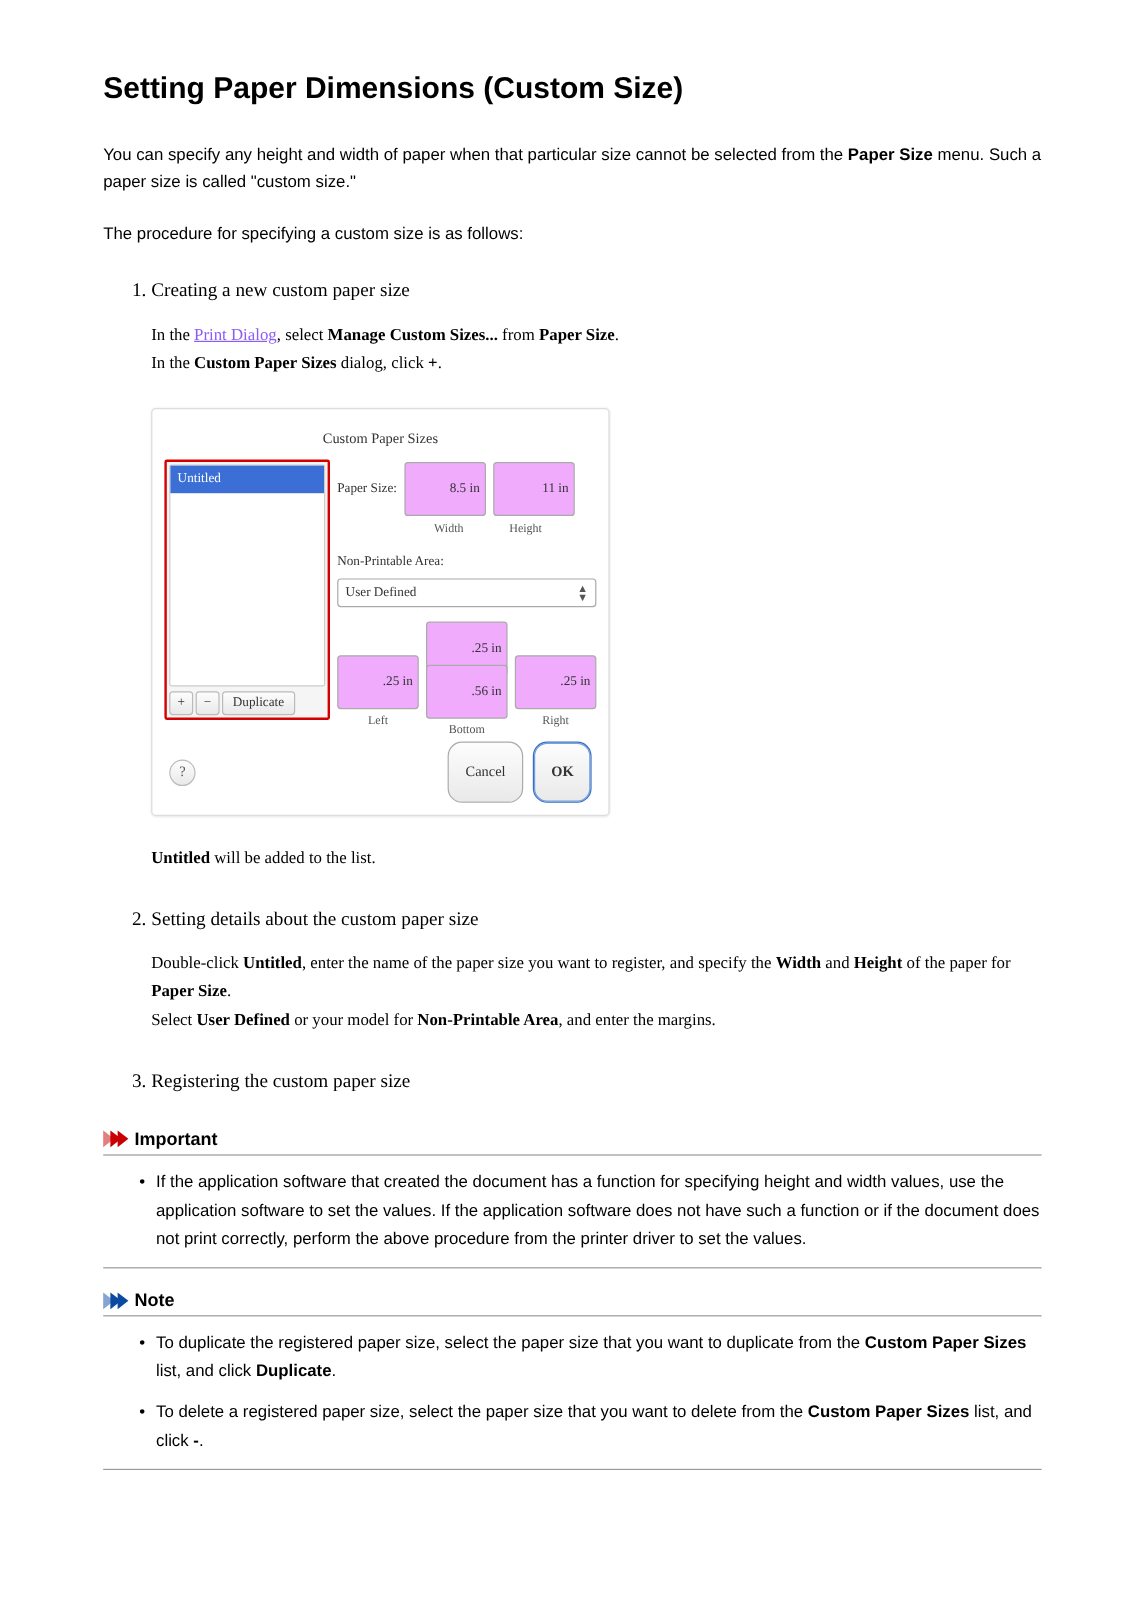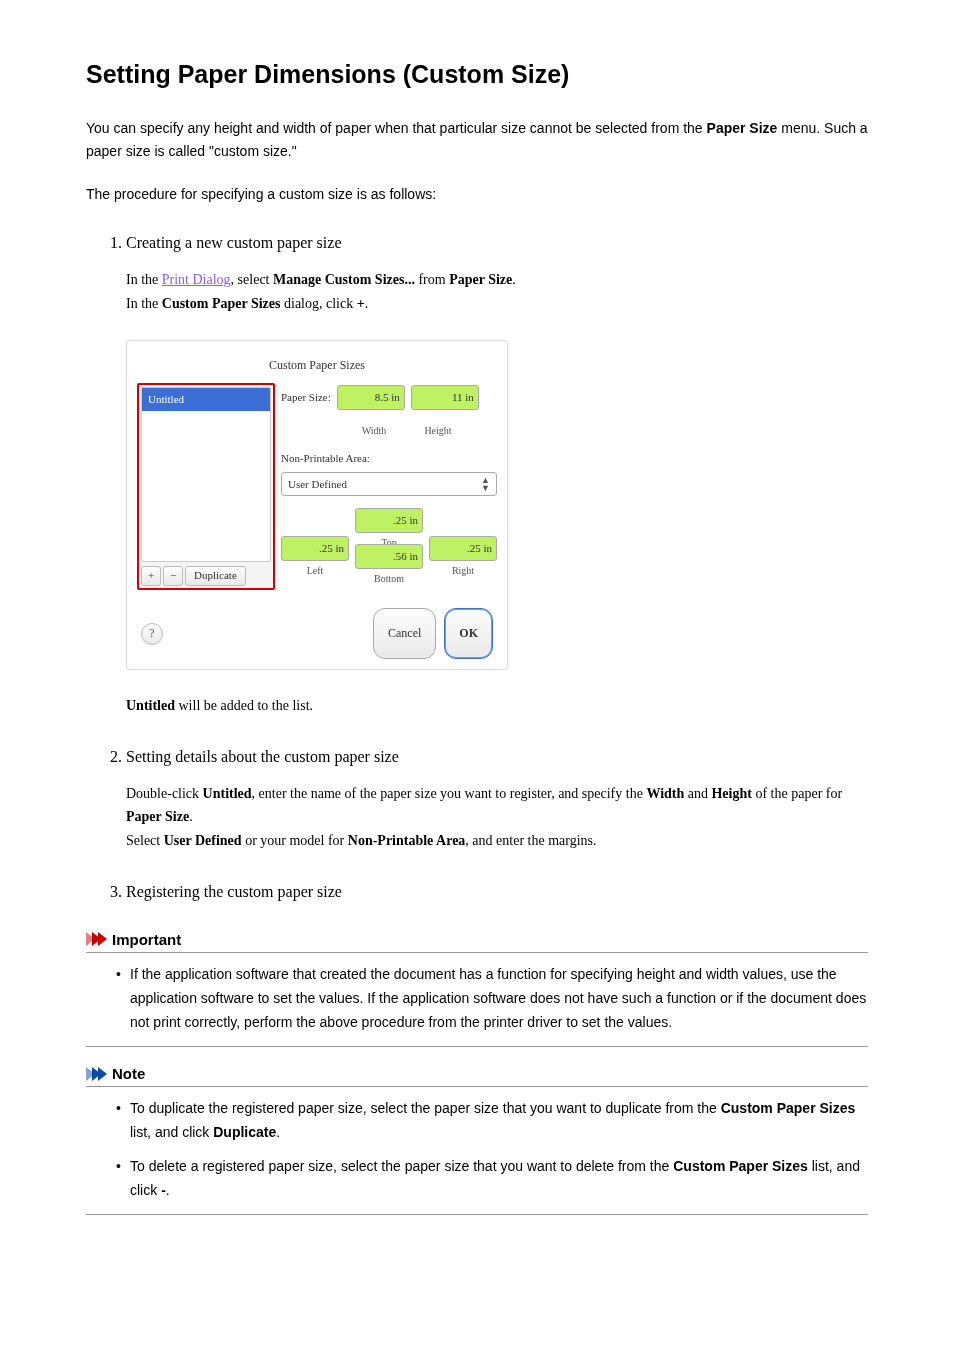--- a/index.html
+++ b/index.html
@@ -71,29 +71,29 @@
     border: 1px solid #bbb;
     border-radius: 3px;
     font-size: 11px;
     height: 18px;
     line-height: 16px;
     text-align: center;
   }
   .list-btns .sq { width: 18px; }
   .list-btns .dup { padding: 0 8px; }
   .right-col { flex: 1; padding-top: 2px; }
-  .row1 { display: flex; align-items: center; gap: 6px; margin-bottom: 12px; }
+  .row1 { display: flex; align-items: center; gap: 6px; margin-bottom: 2px; }
   .num-input {
     border: 1px solid #aaa;
     border-radius: 3px;
     width: 58px;
-    padding: 2px 4px;
+    padding: 12px 4px;
     text-align: right;
     font-size: 11px;
-    background: #bef264;
+    background: #f0abfc;
   }
   .sub-labels { display: flex; gap: 6px; margin-left: 64px; font-size: 10px; color: #555; margin-bottom: 10px; }
   .sub-labels span { width: 58px; text-align: center; }
   .npa-label { font-size: 11px; margin-bottom: 4px; }
   .select-box {
     border: 1px solid #aaa;
     border-radius: 3px;
     padding: 2px 6px;
     font-size: 11px;
     display: flex;

